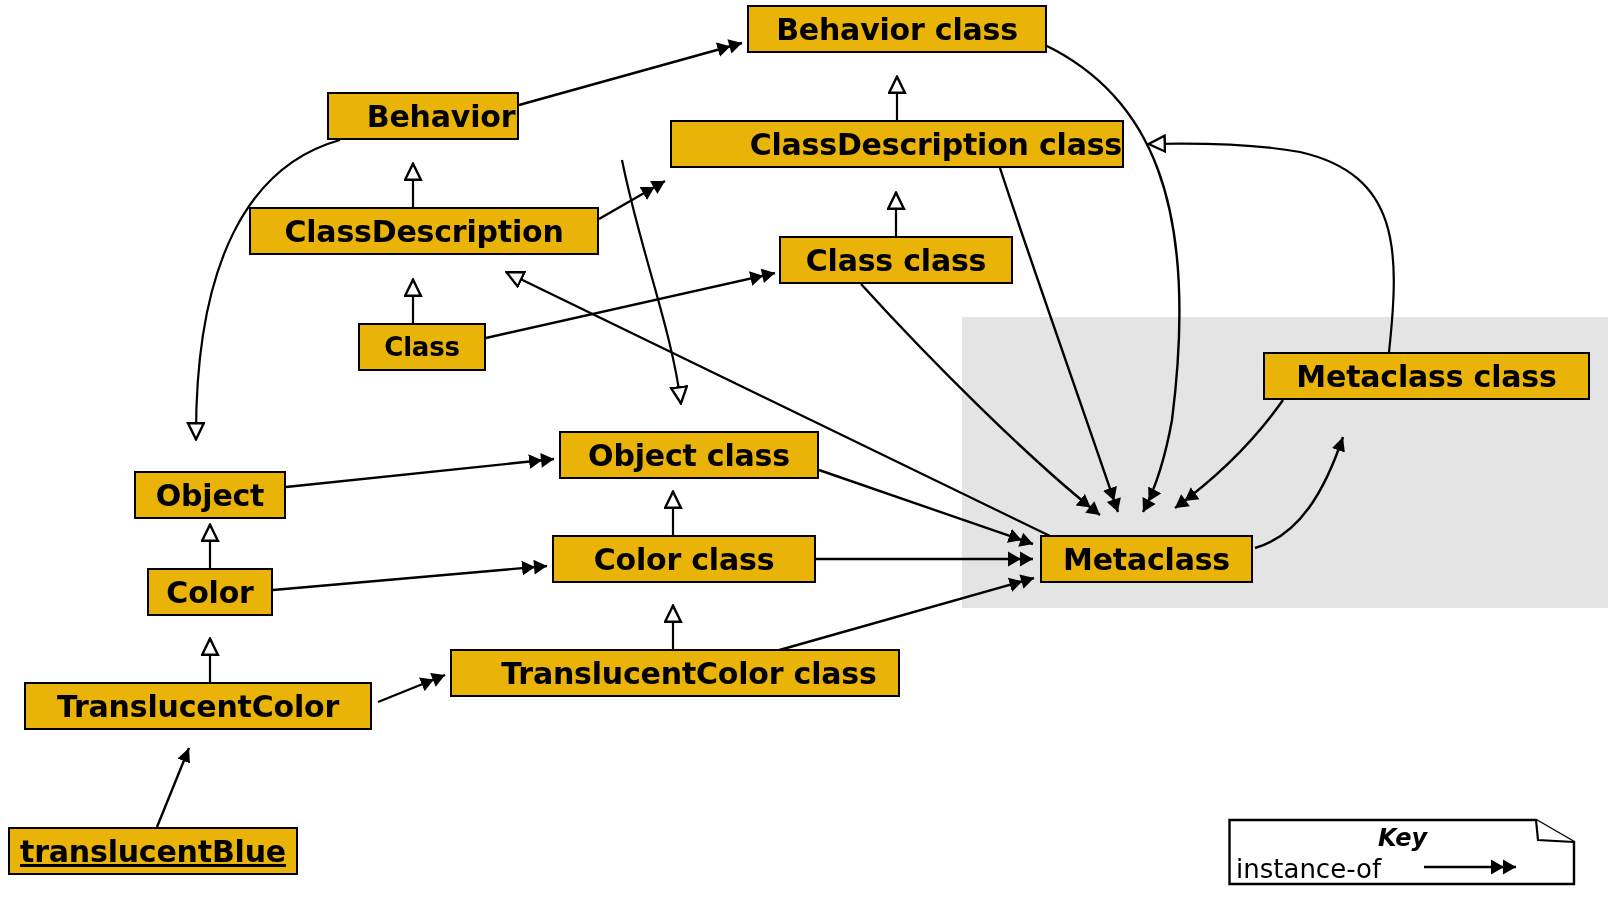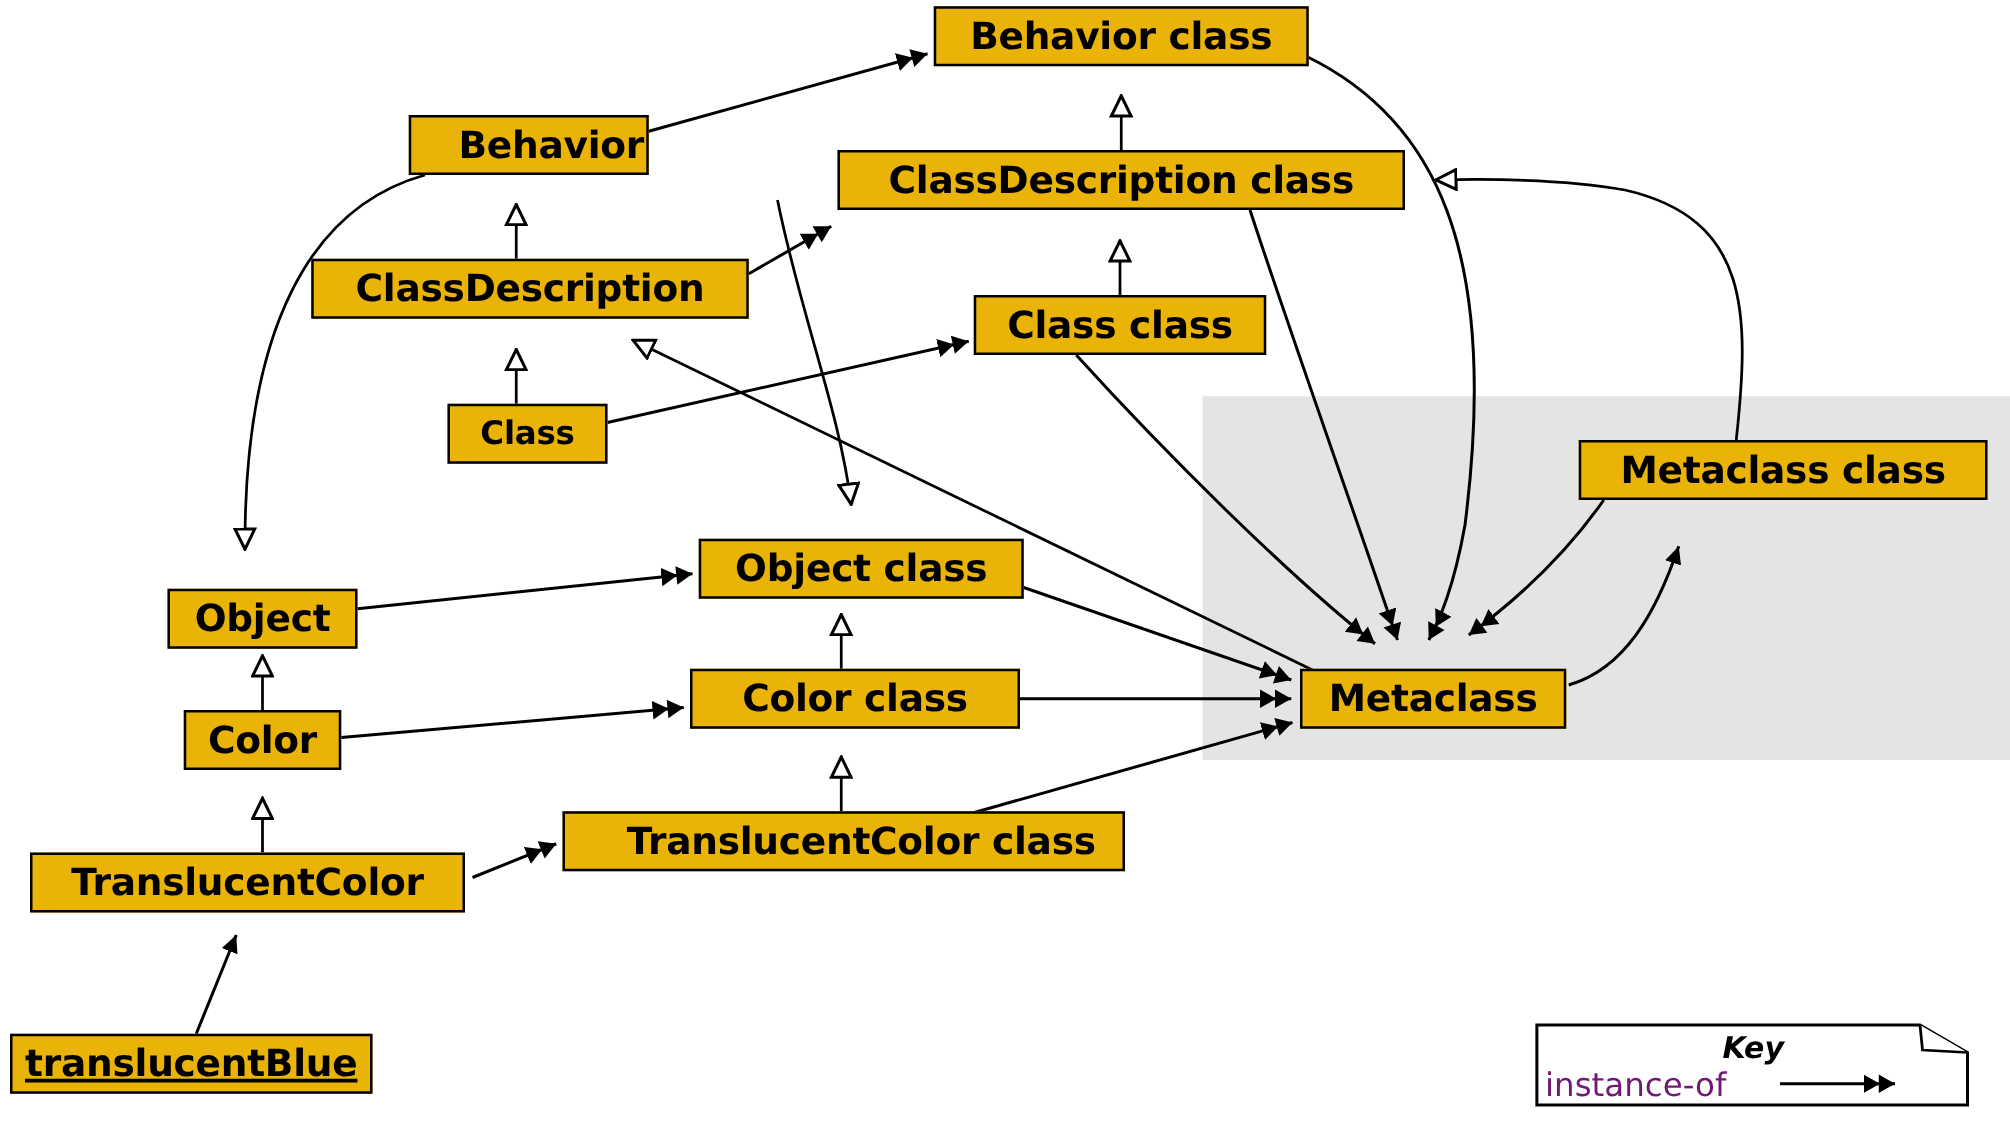--- a/index.html
+++ b/index.html
@@ -63,21 +63,21 @@
   }
   #key-box .key-title {
     position: absolute;
     font-style: italic;
     font-weight: bold;
     color: #000000;
   }
   #key-box .key-label {
     position: absolute;
     font-weight: normal;
-    color: #701a75;
+    color: #000000;
   }
 </style>
 </head>
 <body>
 
 <div id="canvas">
 
   <div id="grey-region" style="left: 962px; top: 317px; width: 646px; height: 291px; background: rgb(228, 228, 228);"></div>
 
   <svg class="layer" viewBox="0 0 1608 897">
@@ -153,21 +153,21 @@
 
   </svg>
 
   <div id="nodes">
       <div class="node" style="left: 747px; top: 5px; width: 300px; height: 48px; font-size: 30px;">
         <span>Behavior class</span>
       </div>
       <div class="node" style="left: 327px; top: 92px; width: 192px; height: 48px; font-size: 30px; padding-left: 36px;">
         <span>Behavior</span>
       </div>
-      <div class="node" style="left: 670px; top: 120px; width: 454px; height: 48px; font-size: 30px;">
+      <div class="node" style="left: 670px; top: 120px; width: 454px; height: 48px; font-size: 30px; justify-content: flex-end;">
         <span>ClassDescription class</span>
       </div>
       <div class="node" style="left: 249px; top: 207px; width: 350px; height: 48px; font-size: 30px;">
         <span>ClassDescription</span>
       </div>
       <div class="node" style="left: 779px; top: 236px; width: 234px; height: 48px; font-size: 30px; text-align: right;">
         <span>Class class</span>
       </div>
       <div class="node" style="left: 358px; top: 323px; width: 128px; height: 48px; font-size: 26px;">
         <span>Class</span>

